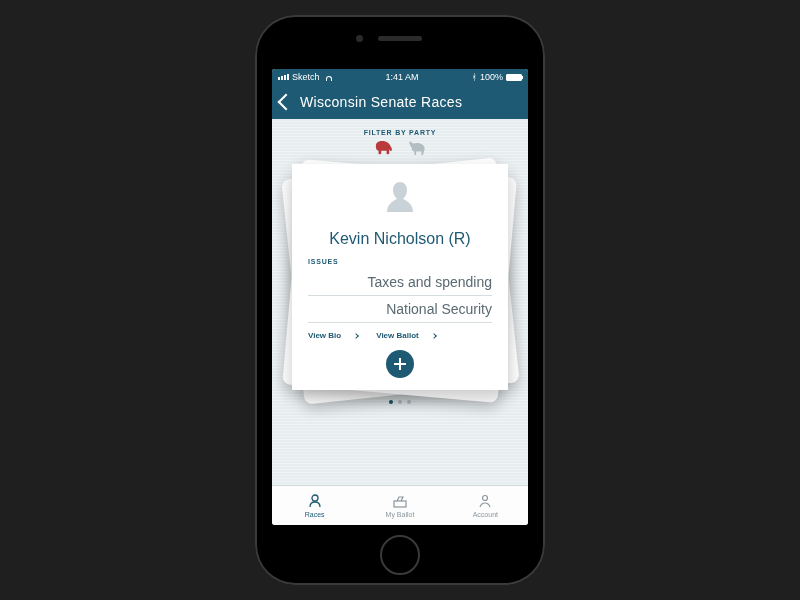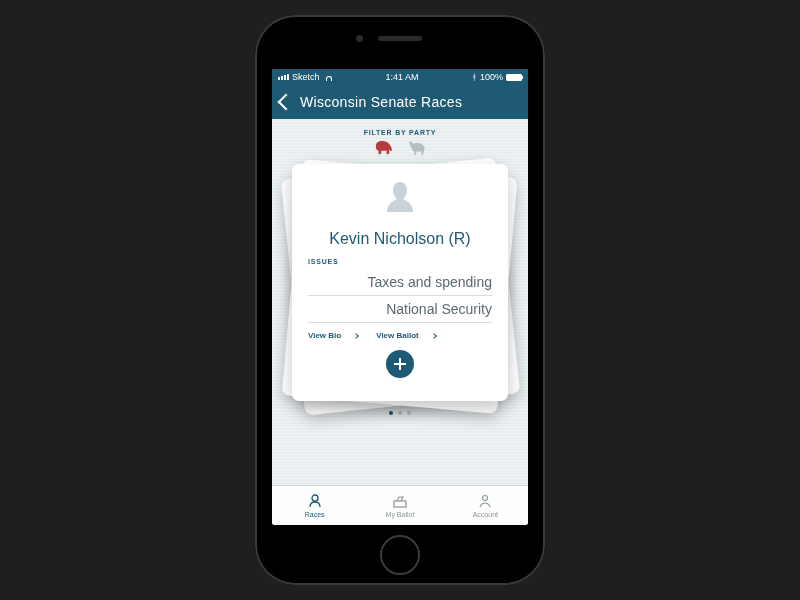--- a/index.html
+++ b/index.html
@@ -20,21 +20,21 @@
   .content { flex:1; position:relative; overflow:hidden; background:repeating-linear-gradient(0deg,#eef3f5,#eef3f5 1px,#e8eef0 1px,#e8eef0 3px),#e8eef0; }
   .filter { text-align:center; padding:10px 0 6px; }
   .filter-lbl{font-size:7px;letter-spacing:.8px;color:#1e5a73;font-weight:700}
   .party-icons{margin-top:4px;display:flex;justify-content:center;gap:12px}
   .elephant,.donkey{width:22px;height:16px;position:relative}
   .elephant svg,.donkey svg{width:100%;height:100%}
   .cardstack{position:relative;margin:2px 20px 0}
   .cardbg{position:absolute;inset:0;background:#fff;border-radius:8px;box-shadow:0 6px 14px rgba(0,0,0,.18)}
   .cb1{transform:rotate(-6deg) translateY(4px)}
   .cb2{transform:rotate(5deg) translateY(4px)}
-  .card{position:relative;background:#fff;border-radius:7px;box-shadow:0 8px 18px rgba(0,0,0,.22);padding:14px 16px 23px;text-align:center}
+  .card{position:relative;background:#fff;border-radius:0;box-shadow:0 8px 18px rgba(0,0,0,.22);padding:14px 16px 12px;text-align:center}
   .avatar{width:44px;height:44px;margin:0 auto 8px;display:flex;align-items:center;justify-content:center}
   .avatar svg{width:44px;height:44px}
   .cand{font-size:16px;color:#1e5a73;font-weight:400;margin-bottom:10px}
   .issues-lbl{font-size:7px;letter-spacing:.8px;color:#1e5a73;font-weight:700;text-align:left;margin-bottom:4px}
   .issue{font-size:14px;color:#5a6a71;text-align:right;border-bottom:1px solid #d6dde0;padding:5px 0}
   .links{display:flex;gap:18px;margin-top:8px;justify-content:flex-start}
   .link{font-size:8px;color:#1e5a73;font-weight:700;display:flex;align-items:center;gap:13px}
   .link .chev{width:4px;height:4px;border-right:1.5px solid #1e5a73;border-top:1.5px solid #1e5a73;transform:rotate(45deg)}
   .addbtn{width:28px;height:28px;border-radius:50%;background:#1e5a73;margin:10px auto 0;display:flex;align-items:center;justify-content:center;color:#fff;position:relative}
   .addbtn::before,.addbtn::after{content:'';position:absolute;background:#fff}

